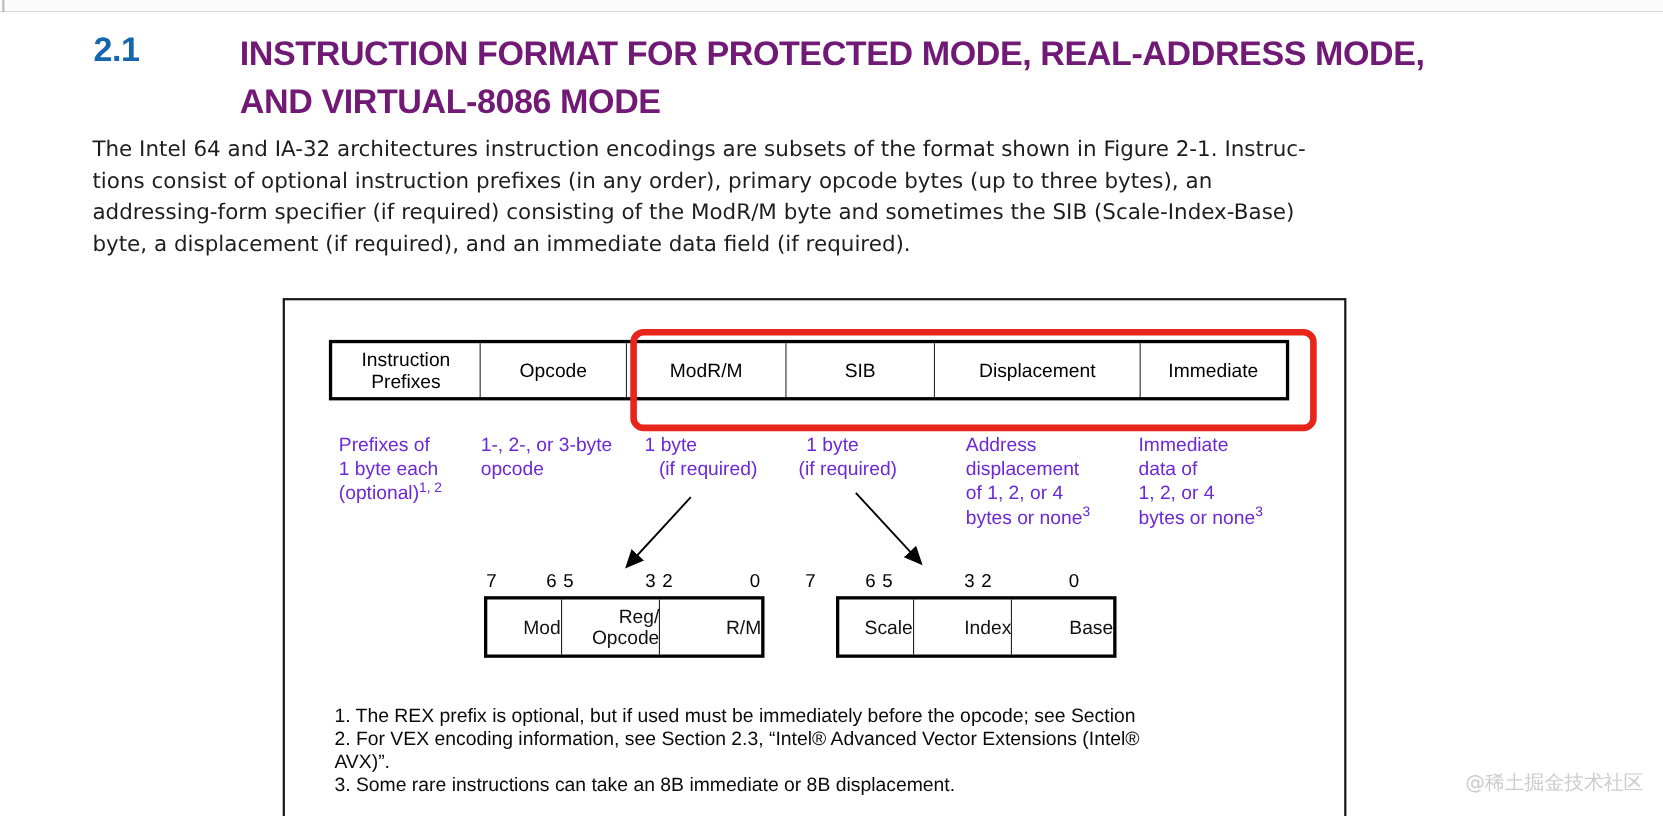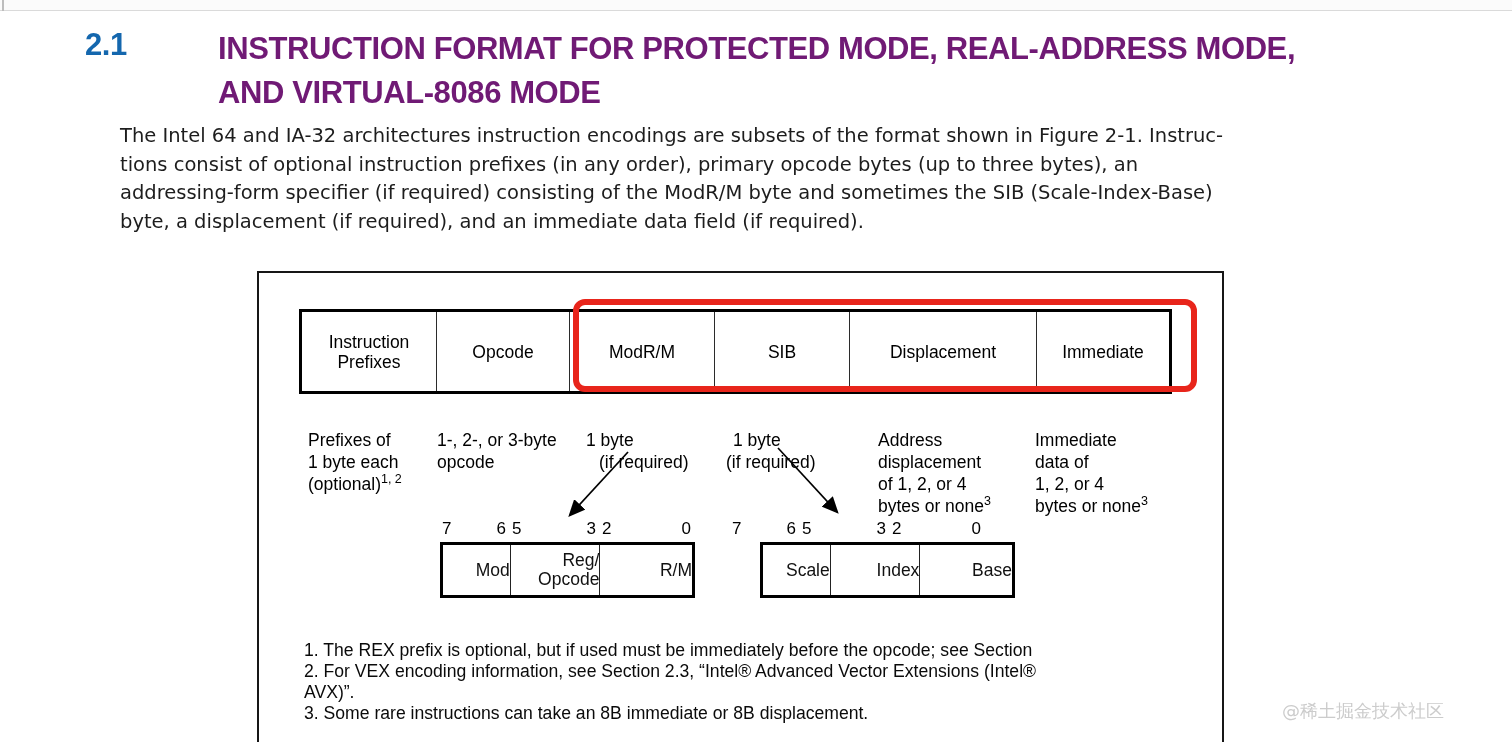--- a/index.html
+++ b/index.html
@@ -17,40 +17,40 @@
   
   .sec-num { position:absolute; left:85px; top:27px;
     font-size:31px; font-weight:bold; letter-spacing:-0.4px; color:#1467ae; }
   .sec-title { position:absolute; left:218px; top:27px;
     font-size:31px; font-weight:bold; letter-spacing:-0.4px; color:#701a75;
     line-height:44px; white-space:nowrap; }
 
   
   .para { position:absolute; left:84px; top:122px;
     font-family:"DejaVu Sans", sans-serif; font-size:19.5px; line-height:28.6px;
-    color:#1d1d1d;margin-left:36px; }
+    color:#1d1d1d; }
   .para div { white-space:nowrap; }
 
   
   .fig-frame { position:absolute; left:257px; top:271px; width:967px; height:520px;
     border:2px solid #161616; background:#fff; }
 
   
-  .byte-row { position:absolute; left:299px; top:309px; width:873px; height:85px;
+  .byte-row { position:absolute; left:299px; top:309px; width:873px; height:55px;
     border:3px solid #000; display:flex; z-index:2; background:#fff; }
   .byte-cell { display:flex; flex-direction:column; align-items:center; justify-content:center;
     font-size:17.5px; line-height:20px; color:#000; border-right:1.5px solid #2b2b2b; text-align:center; }
   .byte-cell:last-child { border-right:none; }
 
   
   .red-box { position:absolute; left:573px; top:299px; width:624px; height:93px;
     border:6px solid #e8251b; border-radius:12px; z-index:5; pointer-events:none; }
 
   
-  .note { position:absolute; font-size:17.5px; line-height:22px; color:#000000; white-space:nowrap;margin-top:36px; }
+  .note { position:absolute; font-size:17.5px; line-height:22px; color:#6d28d9; white-space:nowrap; }
   .note sup { font-size:12.5px; line-height:0; vertical-align:super; }
   .note-prefixes { left:308px; top:393px; }
   .note-opcode { left:437px; top:393px; }
   .note-modrm { left:586px; top:393px; }
   .note-modrm .l2 { margin-left:13px; }
   .note-sib { left:733px; top:393px; }
   .note-sib .l2 { margin-left:-7px; }
   .note-displacement { left:878px; top:393px; }
   .note-immediate { left:1035px; top:393px; }
 
@@ -74,21 +74,21 @@
     font-size:17.5px; line-height:19px; border-right:1.2px solid #222; text-align:center; }
   .sub-cell:last-child { border-right:none; }
   .sub-cell.w1 { width:68px; } .sub-cell.w2 { width:90px; } .sub-cell.w3 { width:92px; }
 
   
   .footnotes { position:absolute; left:304px; top:640px;
     font-size:17.6px; line-height:20.9px; color:#0a0a0a; }
   .footnotes div { white-space:nowrap; }
 
   
-  .watermark { position:absolute; left:1282px; top:699px;
+  .watermark { position:absolute; left:1332px; top:699px;
     font-family:"DejaVu Sans", sans-serif; font-size:18px; color:#cccccc; }
 </style>
 </head>
 <body>
 
 <div class="screen">
 
   <div class="top-strip">
     <div class="top-strip-edge"></div>
   </div>

